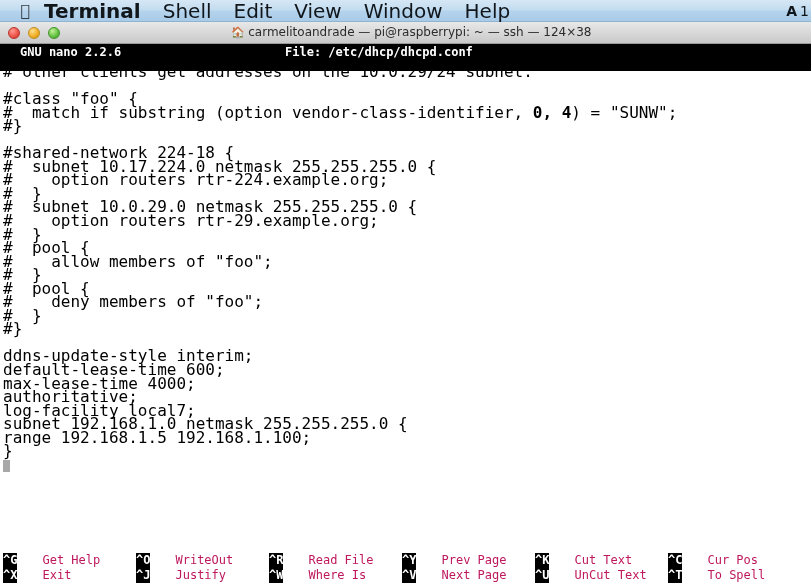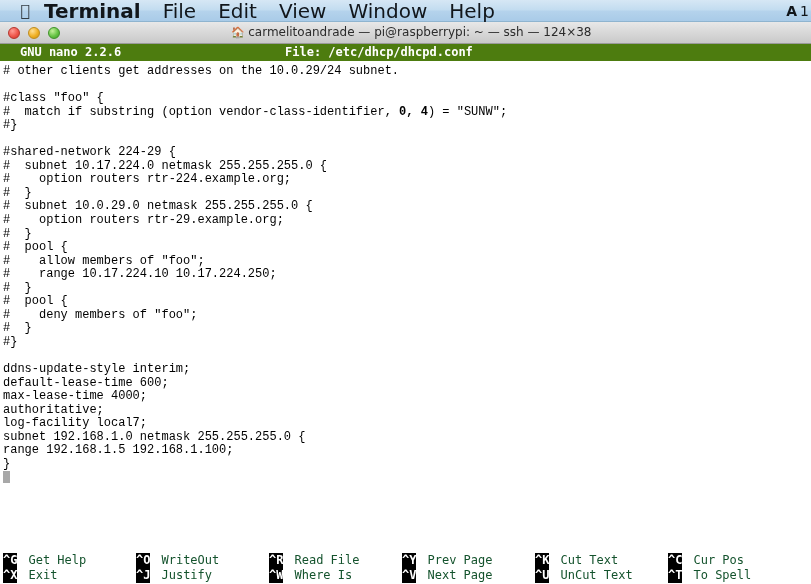--- a/index.html
+++ b/index.html
@@ -130,22 +130,22 @@
     font-family: "DejaVu Sans Mono", "Liberation Mono", monospace;
     font-size: 12px;
     line-height: 13.55px;
     color: #000000;
     overflow: hidden;
   }
 
   
   .nano-bar {
     position: relative;
-    height: 17px;
-    background: #4d7c0f;
+    height: 27px;
+    background: #000000;
     color: #ffffff;
     font-weight: bold;
     font-size: 12px;
     line-height: 17px;
     white-space: pre;
     overflow: hidden;
   }
   .nano-bar .nb-version { position: absolute; left: 20px; top: 0; }
   .nano-bar .nb-file    { position: absolute; left: 285px; top: 0; text-align: right; }
 
@@ -155,24 +155,23 @@
     left: 0;
     top: 17px;
     width: 811px;
     height: 485px;
     padding: 4px 0 0 3px;
     box-sizing: border-box;
   }
   .nano-text .line {
     white-space: pre;
     height: 13.55px;
-    font-size: 12px;
+    font-size: 16px;
     line-height: 13.55px;
     letter-spacing: 0px;
-    font-family: Liberation Mono, monospace;
   }
   .nano-text .line b {
     font-weight: bold;
     text-align: right;
   }
   .cursor-block {
     display: inline-block;
     width: 7px;
     height: 12px;
     background: #a8a8a8;
@@ -204,33 +203,33 @@
   }
   .nano-footer .key {
     background: #000000;
     color: #ffffff;
     font-weight: bold;
     padding: 0 0px;
     display: inline-block;
     letter-spacing: 0;
   }
   .nano-footer .lbl {
-    color: #14532d;
-    margin-left: 11px;
+    color: #be185d;
+    margin-left: 25px;
   }
 </style>
 </head>
 <body>
 
 <div id="screen">
 
   <div id="menubar">
     <div class="apple-logo"></div>
     <div class="menu-item app-title">Terminal</div>
-    <div class="menu-item">File</div>
+    <div class="menu-item">Shell</div>
     <div class="menu-item">Edit</div>
     <div class="menu-item">View</div>
     <div class="menu-item">Window</div>
     <div class="menu-item">Help</div>
     <div class="spacer"></div>
     <div class="status-right">
       <span class="status-icon">A</span>
       <span class="status-clock">1</span>
     </div>
   </div>
@@ -253,30 +252,29 @@
       <span class="nb-file">File: /etc/dhcp/dhcpd.conf</span>
     </div>
 
     <div class="nano-text" id="nano-text">
         <div class="line"># other clients get addresses on the 10.0.29/24 subnet.</div>
         <div class="line">&nbsp;</div>
         <div class="line">#class "foo" {</div>
         <div class="line">#  match if substring (option vendor-class-identifier, <b>0, 4</b>) = "SUNW";</div>
         <div class="line">#}</div>
         <div class="line">&nbsp;</div>
-        <div class="line">#shared-network 224-29 {</div>
+        <div class="line">#shared-network 224-18 {</div>
         <div class="line">#  subnet 10.17.224.0 netmask 255.255.255.0 {</div>
         <div class="line">#    option routers rtr-224.example.org;</div>
         <div class="line">#  }</div>
         <div class="line">#  subnet 10.0.29.0 netmask 255.255.255.0 {</div>
         <div class="line">#    option routers rtr-29.example.org;</div>
         <div class="line">#  }</div>
         <div class="line">#  pool {</div>
         <div class="line">#    allow members of "foo";</div>
-        <div class="line">#    range 10.17.224.10 10.17.224.250;</div>
         <div class="line">#  }</div>
         <div class="line">#  pool {</div>
         <div class="line">#    deny members of "foo";</div>
         <div class="line">#  }</div>
         <div class="line">#}</div>
         <div class="line">&nbsp;</div>
         <div class="line">ddns-update-style interim;</div>
         <div class="line">default-lease-time 600;</div>
         <div class="line">max-lease-time 4000;</div>
         <div class="line">authoritative;</div>

